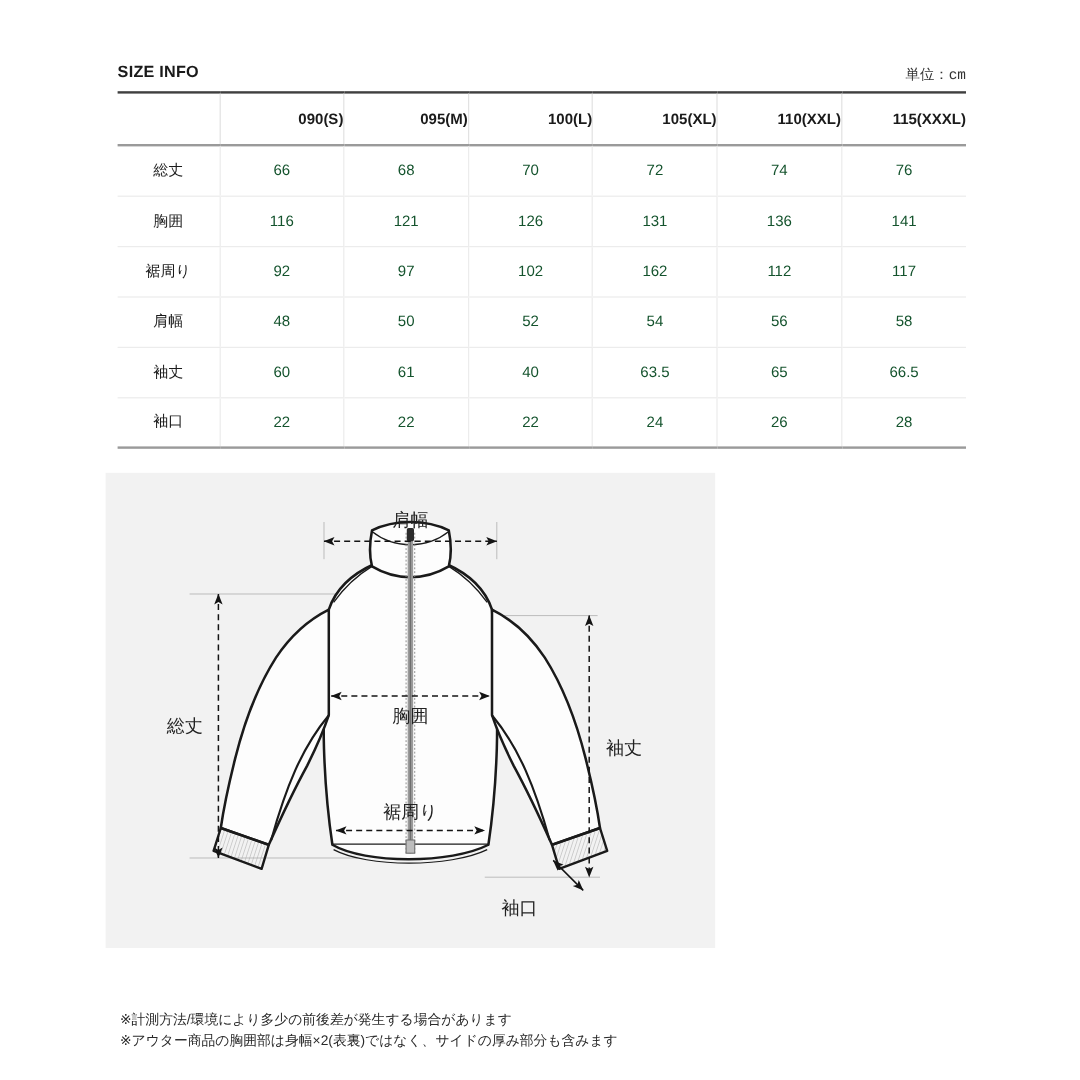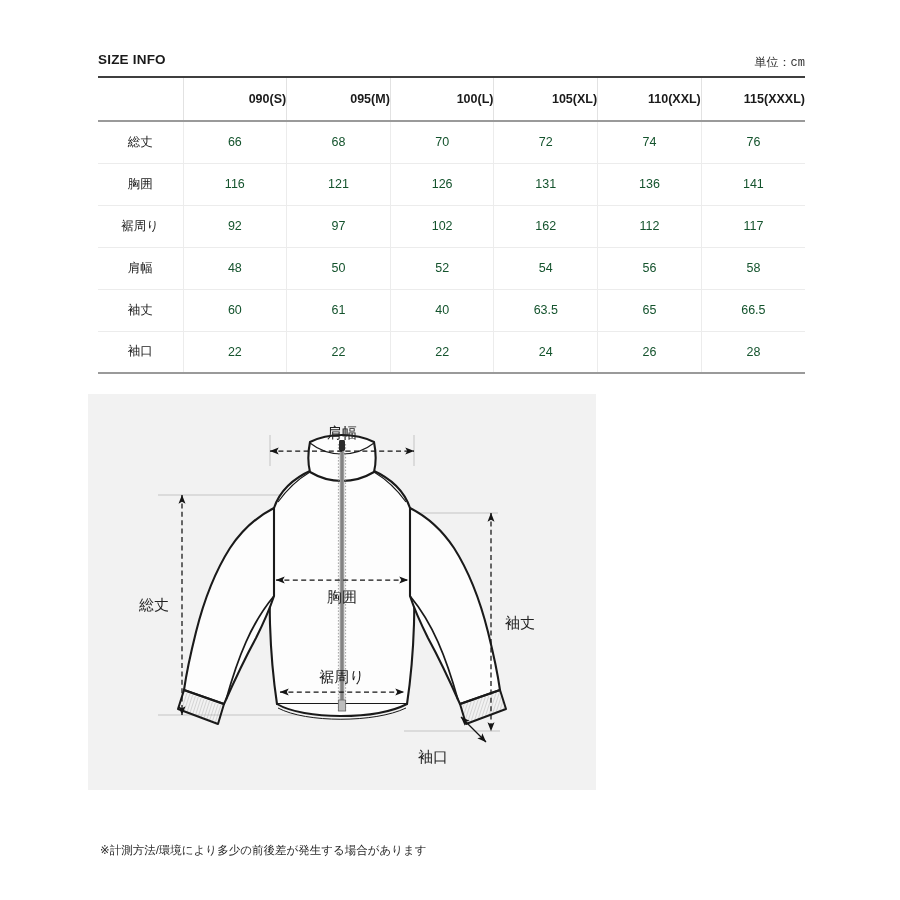--- a/index.html
+++ b/index.html
@@ -313,13 +313,14 @@
       <text x="254" y="288" text-anchor="middle">裾周り</text>
       <text x="66" y="216" text-anchor="middle">総丈</text>
       <text x="432" y="234" text-anchor="middle">袖丈</text>
       <text x="345" y="368" text-anchor="middle">袖口</text>
     </g>
   </svg>
 </div>
 
 <div id="footnotes">
   <div>※計測方法/環境により多少の前後差が発生する場合があります</div>
+  <div>※アウター商品の胸囲部は身幅×2(表裏)ではなく、サイドの厚み部分も含みます</div>
 </div>
 
 </body></html>

